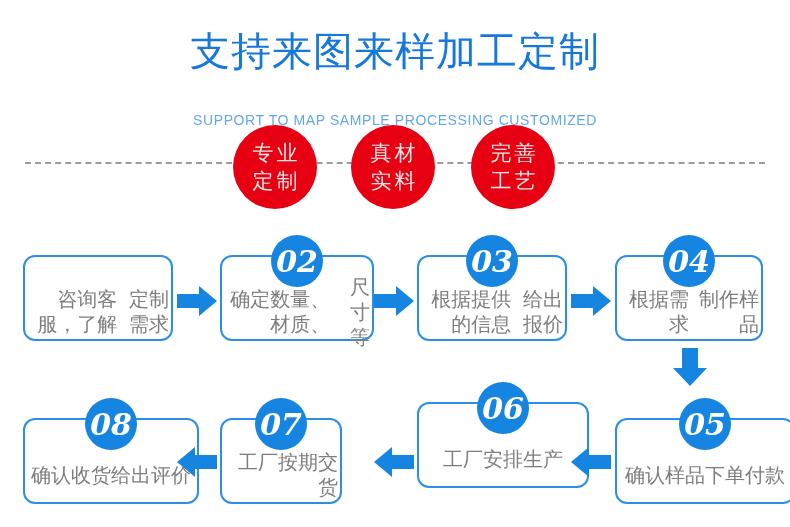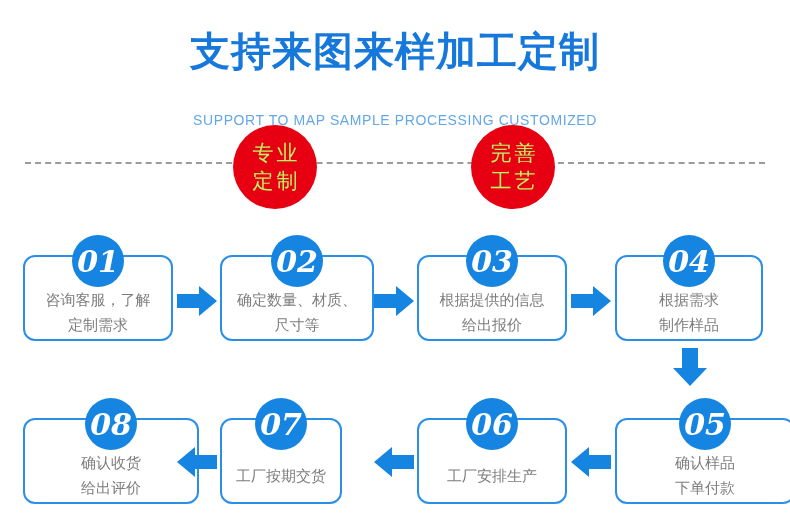--- a/index.html
+++ b/index.html
@@ -11,21 +11,21 @@
     overflow: hidden;
     font-family: "Liberation Sans", sans-serif;
   }
 
   
   .title-cn {
     position: absolute;
     top: 24px; left: 0; width: 100%;
     text-align: center;
     font-size: 40px;
-    font-weight: 700;
+    font-weight: 400;
     letter-spacing: 1px;
     color: #1778dc;
   }
   .title-en {
     position: absolute;
     top: 77px; left: 0; width: 100%;
     text-align: center;
     font-size: 14px;
     font-weight: 400;
     letter-spacing: 0.6px;
@@ -40,21 +40,21 @@
     border-top: 2px dashed #9b9b9b;
   }
 
   
   .badge {
     position: absolute;
     top: 125px;
     width: 84px; height: 84px;
     border-radius: 50%;
     background: #e60012;
-    color: #bef264;
+    color: #e5e5e5;
     display: flex;
     flex-direction: column;
     align-items: center;
     justify-content: center;
     font-size: 21px;
     font-weight: 500;
     line-height: 28px;
     letter-spacing: 3px;
     padding-left: 3px;
     box-sizing: border-box;
@@ -87,25 +87,25 @@
     font-style: italic;
     font-weight: 700;
     font-size: 30px;
     z-index: 3;
   }
   .step-text {
     position: absolute;
     left: 4px; right: 4px;
     top: 52px; height: 50px;
     display: flex;
-    flex-direction: column;
+    flex-direction: row;
     align-items: center;
     justify-content: center;
-    text-align: left;
-    font-size: 15px;
+    text-align: right;
+    font-size: 20px;
     line-height: 25px;
     color: #7d7d7d;
     z-index: 2;
   }
   .step-text span:empty { display: none; }
 
   .arrow { position: absolute; z-index: 1; }
   .arrow svg { display: block; }
 </style>
 </head>
@@ -115,28 +115,31 @@
 
   <div class="title-cn">支持来图来样加工定制</div>
   <div class="title-en">SUPPORT TO MAP SAMPLE PROCESSING CUSTOMIZED</div>
 
   <div class="dashed-line"></div>
 
   <div class="badge" style="left:233px;">
     <span>专业</span>
     <span>定制</span>
   </div>
+  <div class="badge" style="left:351px;">
+    <span>真材</span>
+    <span>实料</span>
+  </div>
   <div class="badge" style="left:471px;">
     <span>完善</span>
     <span>工艺</span>
   </div>
 
   <div class="step" style="left:23px; top:235px; width:150px;">
     <div class="step-box"></div>
-    <div class="step-num">01</div>
     <div class="step-text">
       <span>咨询客服，了解</span>
       <span>定制需求</span>
     </div>
   </div>
   <div class="step" style="left:220px; top:235px; width:154px;">
     <div class="step-box"></div>
     <div class="step-num">02</div>
     <div class="step-text">
       <span>确定数量、材质、</span>
@@ -191,21 +194,21 @@
     </div>
   </div>
   <div class="step" style="left:220px; top:398px; width:122px;">
     <div class="step-box"></div>
     <div class="step-num">07</div>
     <div class="step-text">
       <span>工厂按期交货</span>
 
     </div>
   </div>
-  <div class="step" style="left:417px; top:398px; width:150px;">
+  <div class="step" style="left:417px; top:382px; width:172px;">
     <div class="step-box"></div>
     <div class="step-num">06</div>
     <div class="step-text">
       <span>工厂安排生产</span>
 
     </div>
   </div>
   <div class="step" style="left:615px; top:398px; width:180px;">
     <div class="step-box"></div>
     <div class="step-num">05</div>

